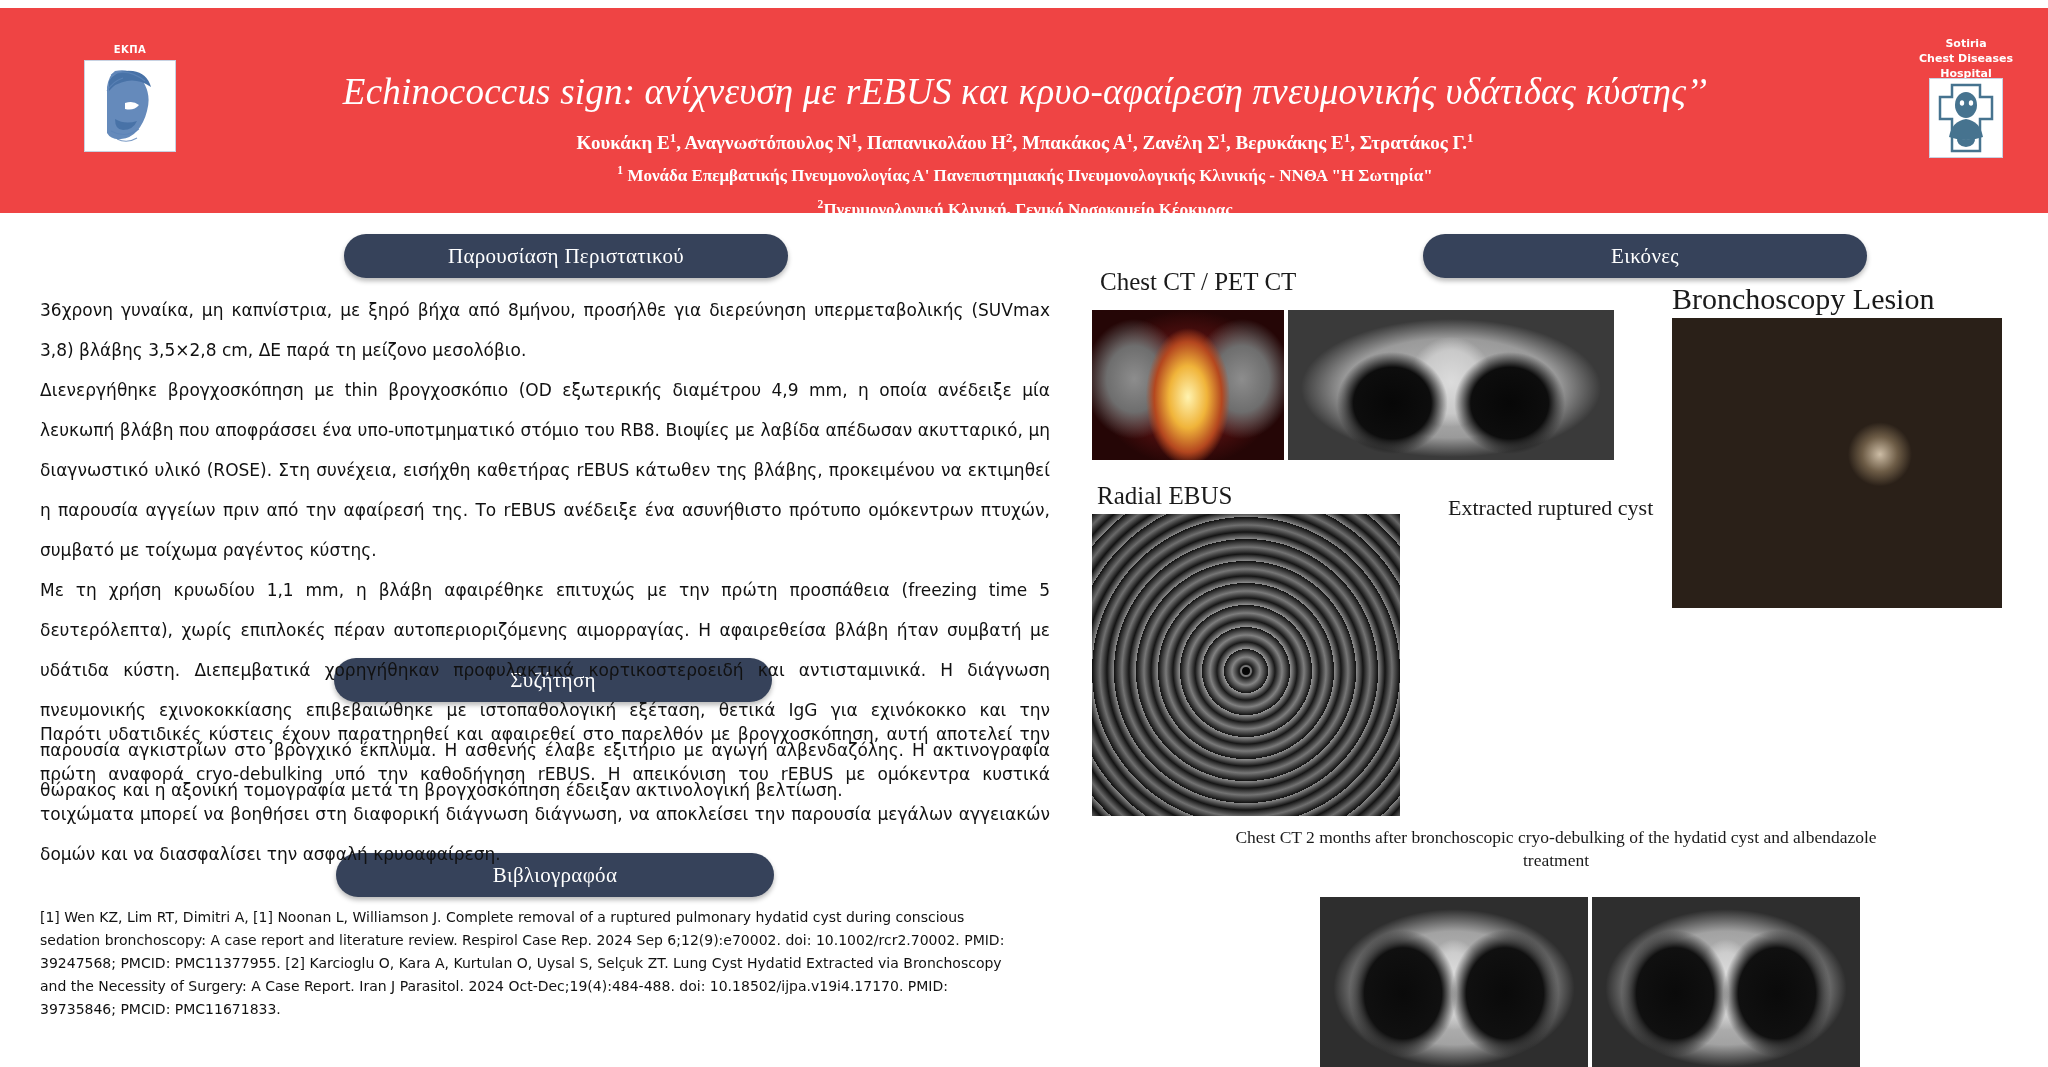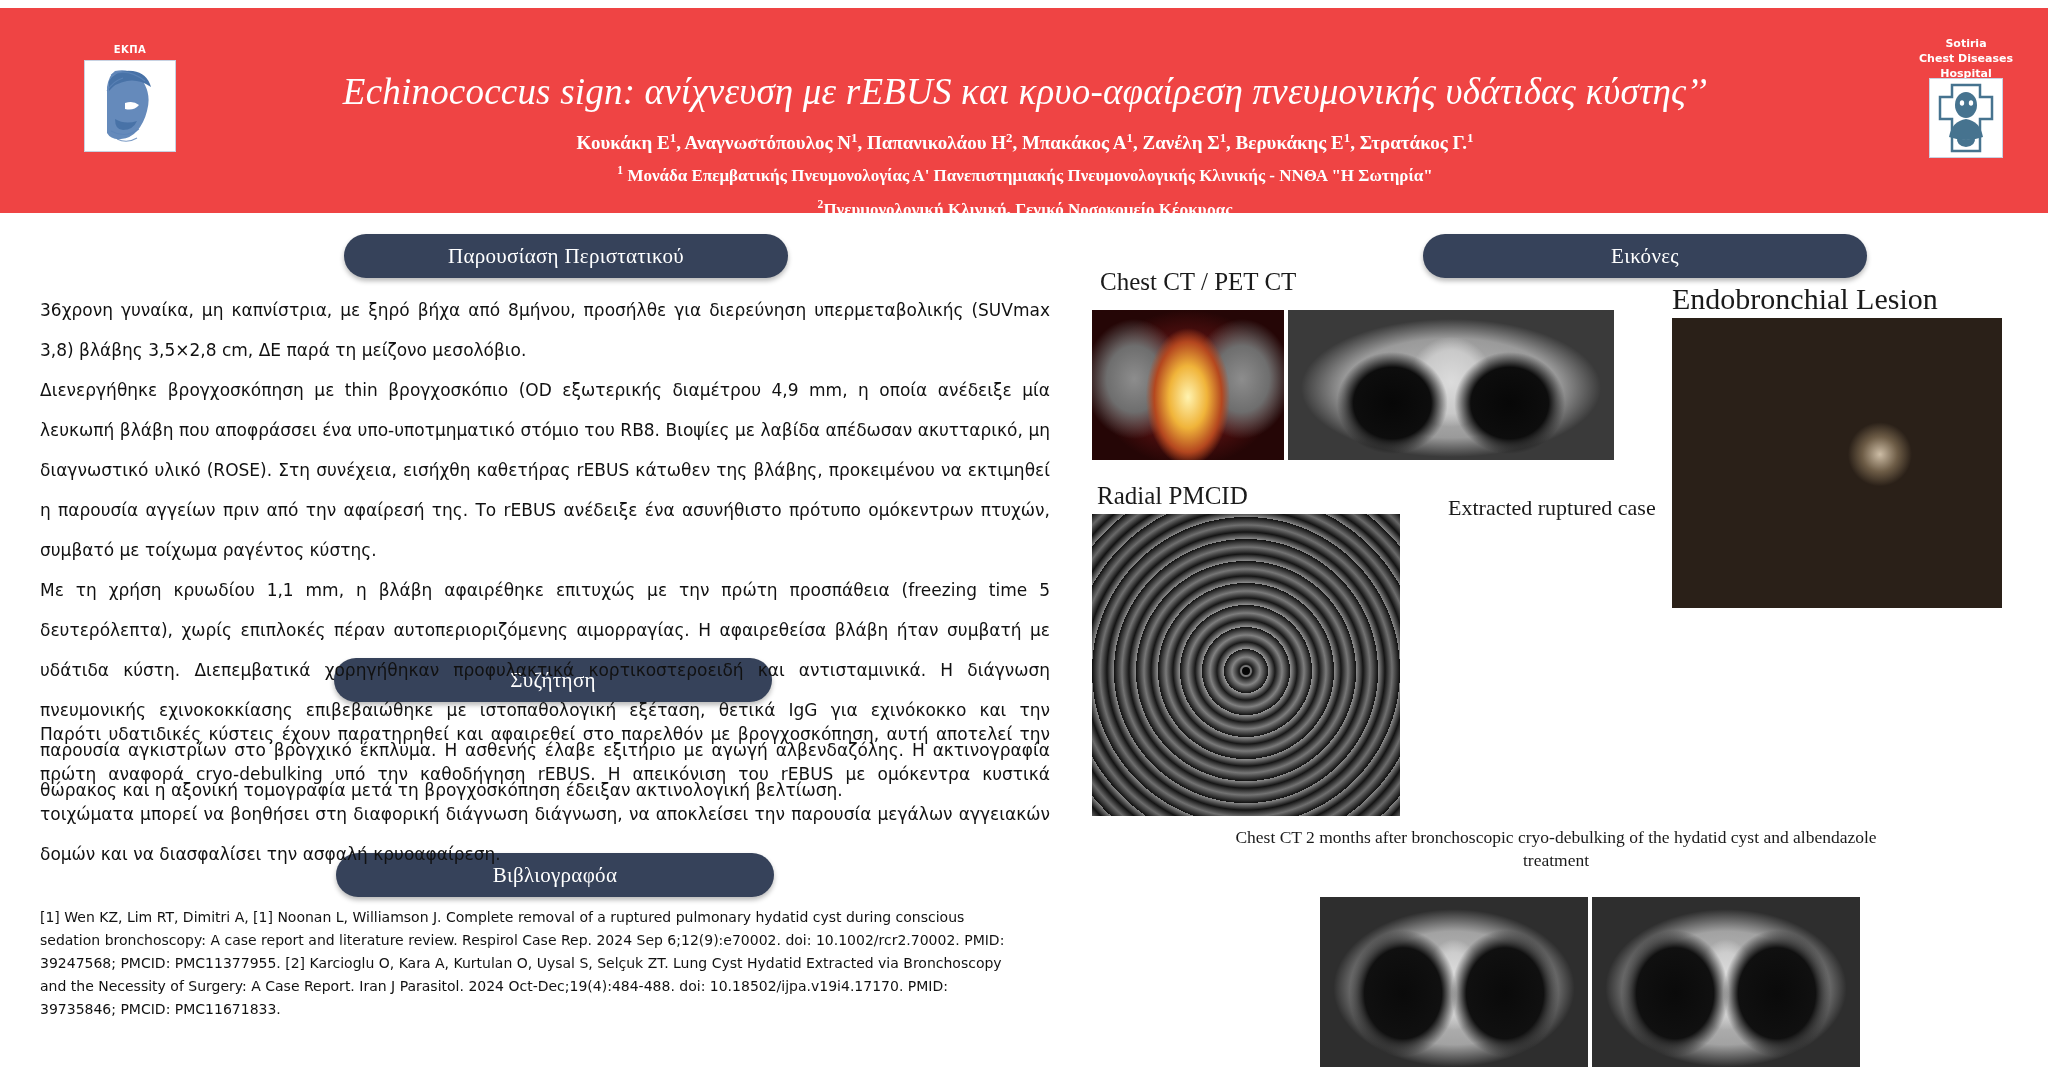--- a/index.html
+++ b/index.html
@@ -247,23 +247,23 @@
       <div>36χρονη γυναίκα, μη καπνίστρια, με ξηρό βήχα από 8μήνου, προσήλθε για διερεύνηση υπερμεταβολικής (SUVmax 3,8) βλάβης 3,5×2,8 cm, ΔΕ παρά τη μείζονο μεσολόβιο.</div>
       <div>Διενεργήθηκε βρογχοσκόπηση με thin βρογχοσκόπιο (OD εξωτερικής διαμέτρου 4,9 mm, η οποία ανέδειξε μία λευκωπή βλάβη που αποφράσσει ένα υπο-υποτμηματικό στόμιο του RB8. Βιοψίες με λαβίδα απέδωσαν ακυτταρικό, μη διαγνωστικό υλικό (ROSE). Στη συνέχεια, εισήχθη καθετήρας rEBUS κάτωθεν της βλάβης, προκειμένου να εκτιμηθεί η παρουσία αγγείων πριν από την αφαίρεσή της. Το rEBUS ανέδειξε ένα ασυνήθιστο πρότυπο ομόκεντρων πτυχών, συμβατό με τοίχωμα ραγέντος κύστης.</div>
       <div>Με τη χρήση κρυωδίου 1,1 mm, η βλάβη αφαιρέθηκε επιτυχώς με την πρώτη προσπάθεια (freezing time 5 δευτερόλεπτα), χωρίς επιπλοκές πέραν αυτοπεριοριζόμενης αιμορραγίας. Η αφαιρεθείσα βλάβη ήταν συμβατή με υδάτιδα κύστη. Διεπεμβατικά χορηγήθηκαν προφυλακτικά κορτικοστεροειδή και αντισταμινικά. Η διάγνωση πνευμονικής εχινοκοκκίασης επιβεβαιώθηκε με ιστοπαθολογική εξέταση, θετικά IgG για εχινόκοκκο και την παρουσία αγκιστρίων στο βρογχικό έκπλυμα. Η ασθενής έλαβε εξιτήριο με αγωγή αλβενδαζόλης. Η ακτινογραφία θώρακος και η αξονική τομογραφία μετά τη βρογχοσκόπηση έδειξαν ακτινολογική βελτίωση.</div>
     </div>
   <div class="body-text" id="disc-text">
       <div>Παρότι υδατιδικές κύστεις έχουν παρατηρηθεί και αφαιρεθεί στο παρελθόν με βρογχοσκόπηση, αυτή αποτελεί την πρώτη αναφορά cryo-debulking υπό την καθοδήγηση rEBUS. Η απεικόνιση του rEBUS με ομόκεντρα κυστικά τοιχώματα μπορεί να βοηθήσει στη διαφορική διάγνωση διάγνωση, να αποκλείσει την παρουσία μεγάλων αγγειακών δομών και να διασφαλίσει την ασφαλή κρυοαφαίρεση.</div>
     </div>
   <div class="body-text" id="bib-text">[1] Wen KZ, Lim RT, Dimitri A, [1] Noonan L, Williamson J. Complete removal of a ruptured pulmonary hydatid cyst during conscious sedation bronchoscopy: A case report and literature review. Respirol Case Rep. 2024 Sep 6;12(9):e70002. doi: 10.1002/rcr2.70002. PMID: 39247568; PMCID: PMC11377955. [2] Karcioglu O, Kara A, Kurtulan O, Uysal S, Selçuk ZT. Lung Cyst Hydatid Extracted via Bronchoscopy and the Necessity of Surgery: A Case Report. Iran J Parasitol. 2024 Oct-Dec;19(4):484-488. doi: 10.18502/ijpa.v19i4.17170. PMID: 39735846; PMCID: PMC11671833.</div>
 
   <div class="img-label" id="lbl-chest">Chest CT / PET CT</div>
-  <div class="img-label" id="lbl-endo">Endobronchial Lesion</div>
-  <div class="img-label" id="lbl-radial">Radial PMCID</div>
-  <div class="img-label" id="lbl-extr">Extracted ruptured case</div>
+  <div class="img-label" id="lbl-endo">Bronchoscopy Lesion</div>
+  <div class="img-label" id="lbl-radial">Radial EBUS</div>
+  <div class="img-label" id="lbl-extr">Extracted ruptured cyst</div>
 
   <div class="frame" id="img-pet">
     <div class="pet-bg"></div>
   </div>
   <div class="frame" id="img-ct1">
     <div class="ct-bg"></div>
   </div>
   <div class="frame" id="img-endo">
     <div class="endo-bg"></div>
   </div>

